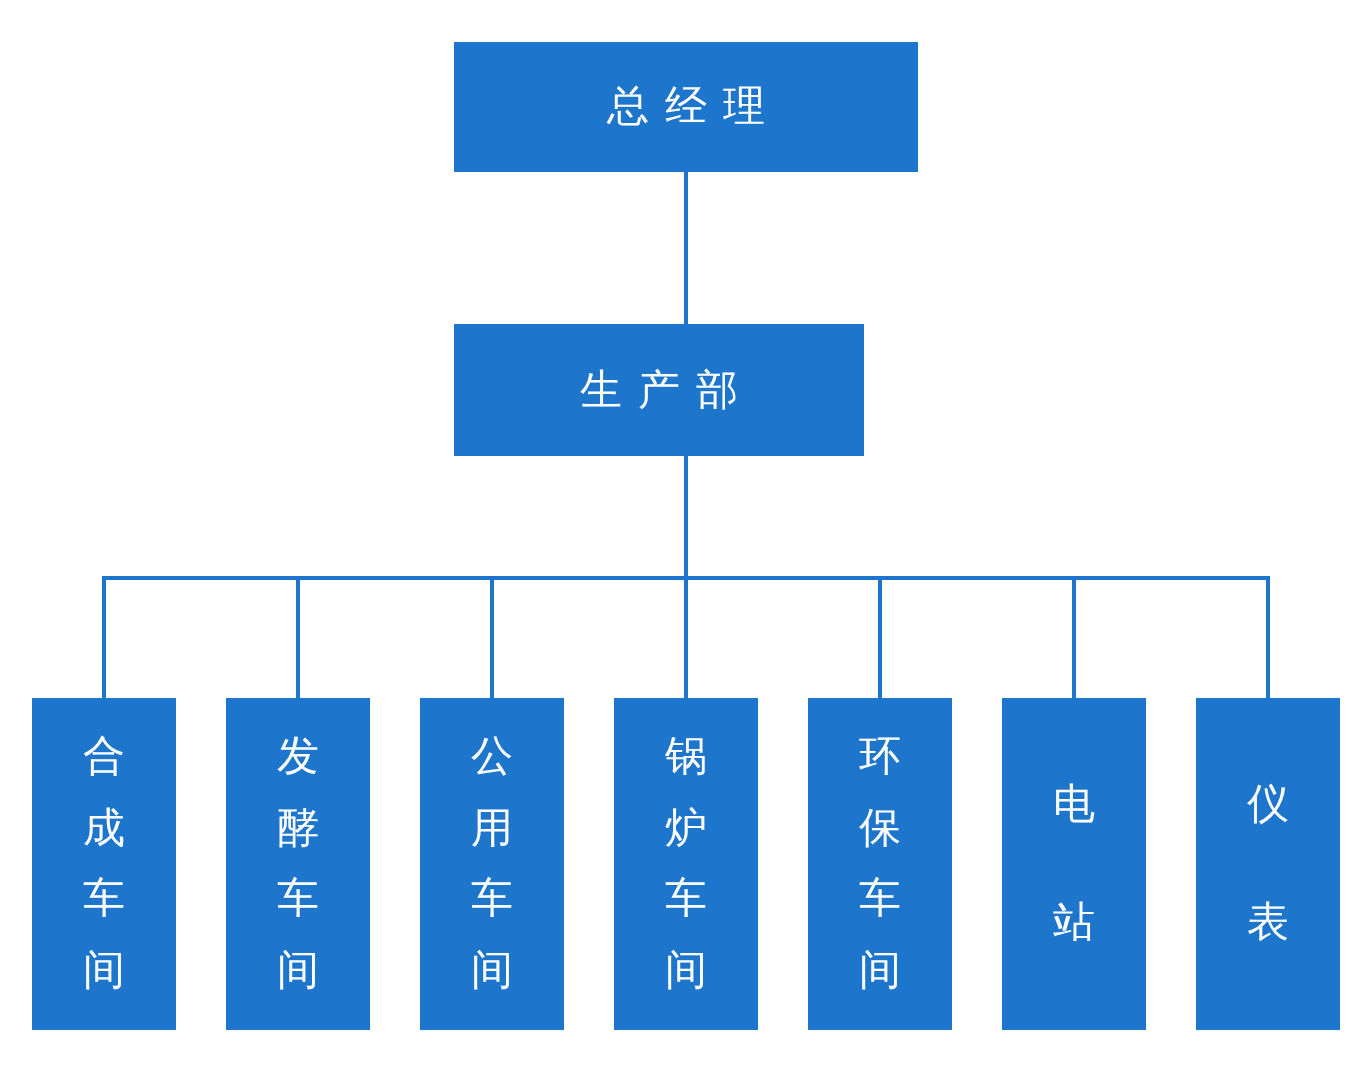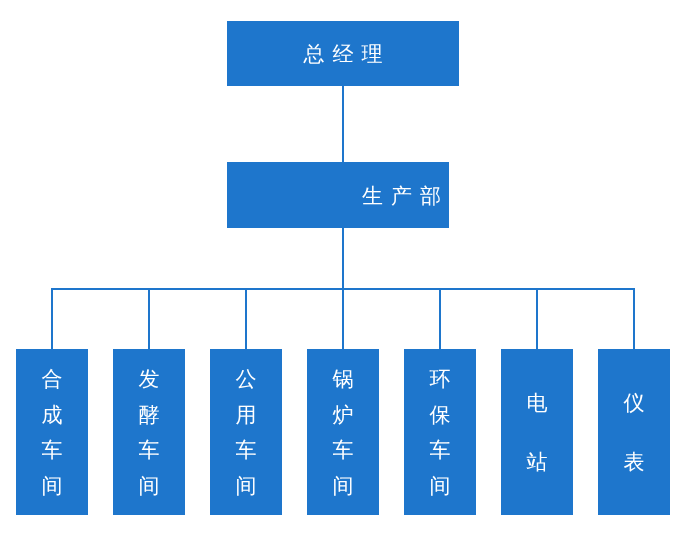--- a/index.html
+++ b/index.html
@@ -54,21 +54,21 @@
 <body>
 
 <div class="stage">
 
   <div class="node" style="left:227px; top:21px; width:232px; height:65px;">
     <span class="node-label-h">总经理</span>
   </div>
 
   <div class="connector v" style="left:342px; top:86px; height:76px;"></div>
 
-  <div class="node" style="left:227px; top:162px; width:222px; height:66px;justify-content:flex-end;">
+  <div class="node" style="left:227px; top:162px; width:205px; height:66px;">
     <span class="node-label-h">生产部</span>
   </div>
 
   <div class="connector v" style="left:342px; top:228px; height:121px;"></div>
 
   <div class="connector h" style="left:52px; top:288px; width:583px;"></div>
 
   <div class="connector v" style="left:51px;  top:288px; height:61px;"></div>
   <div class="connector v" style="left:148px; top:288px; height:61px;"></div>
   <div class="connector v" style="left:245px; top:288px; height:61px;"></div>

